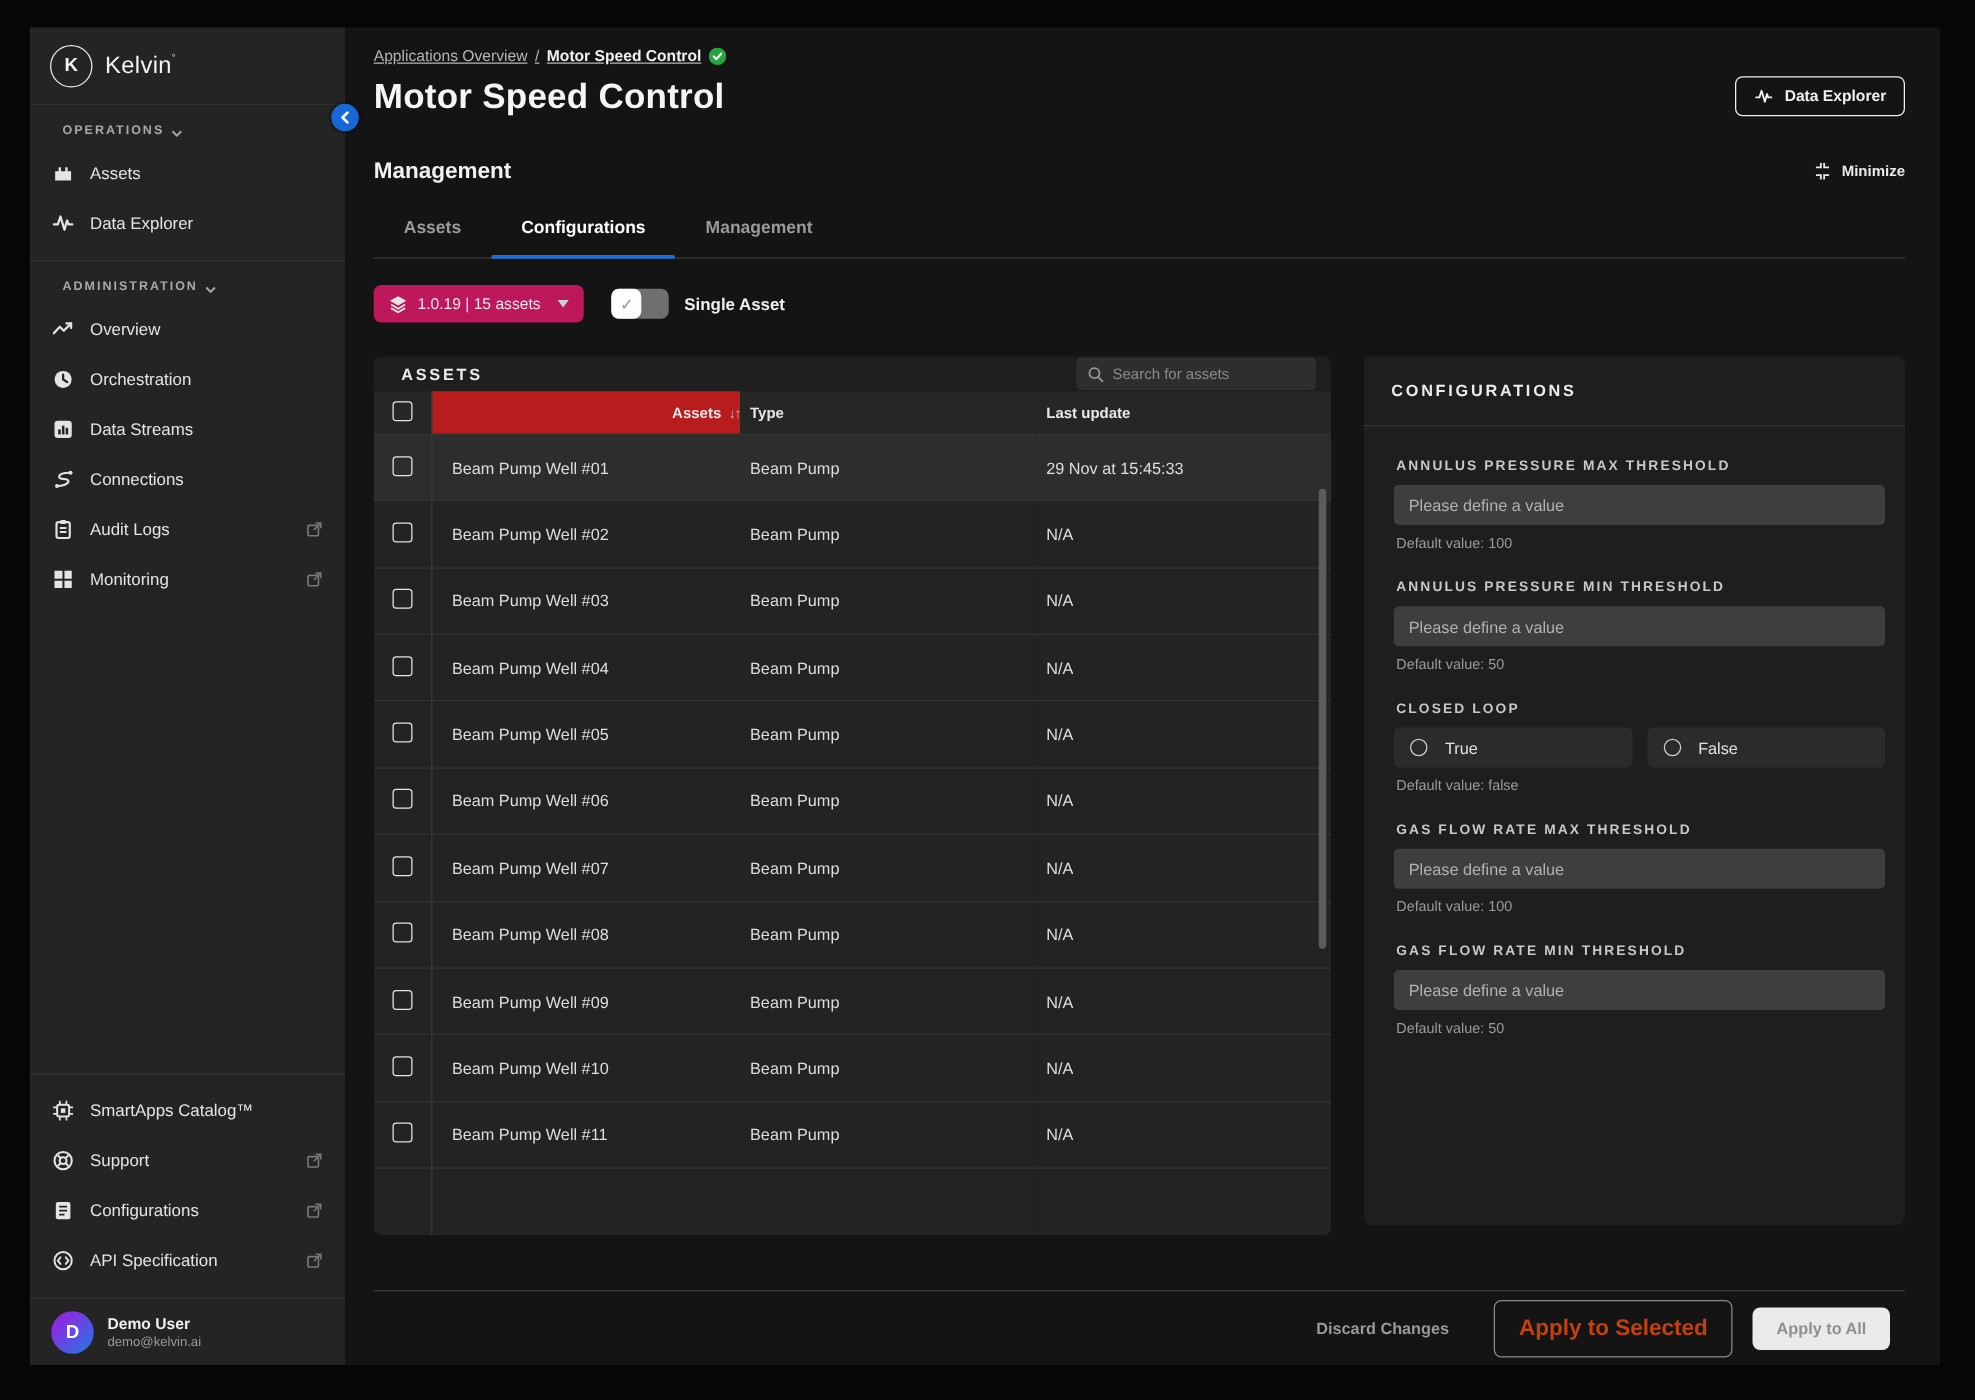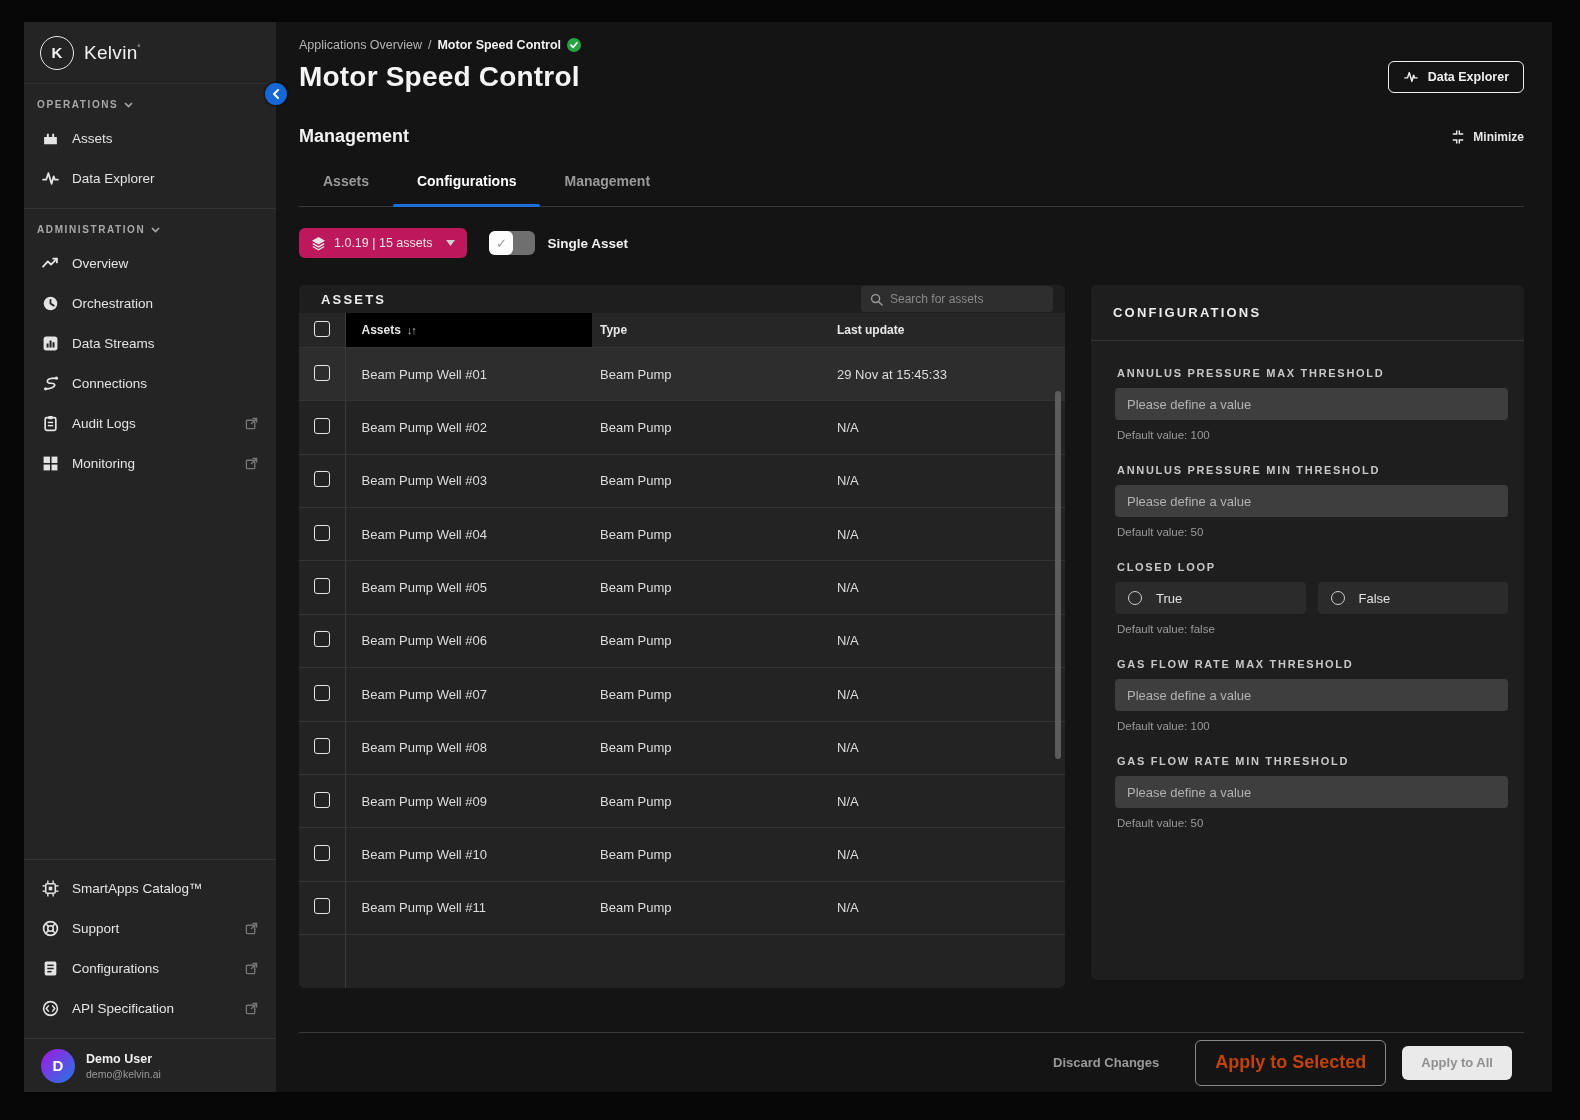--- a/index.html
+++ b/index.html
@@ -8,41 +8,41 @@
   .app { position:absolute; left:24px; top:22px; width:1528px; height:1070px; display:flex; }
 
   
   .sidebar { width:252px; background:#242424; display:flex; flex-direction:column; position:relative; flex-shrink:0; }
   .logo-row { height:62px; display:flex; align-items:center; gap:10px; padding-left:16px; border-bottom:1px solid #2e2e2e; }
   .logo-circle { width:34px; height:34px; border:1.6px solid #e9e9e9; border-radius:50%;
                  display:flex; align-items:center; justify-content:center; color:#f2f2f2;
                  font-size:15px; font-weight:bold; letter-spacing:0; }
   .brand-name { color:#f2f2f2; font-size:19px; font-weight:400; letter-spacing:.3px; }
   .brand-name sup { font-size:9px; color:#cfcfcf; }
-  .side-section-header { display:flex; align-items:center; gap:6px; padding:0 0 0 13px; margin-top:15px; margin-bottom:8px;
+  .side-section-header { display:flex; align-items:flex-end; gap:6px; padding:0 0 0 26px; margin-top:15px; margin-bottom:8px;
                          color:#a9a9a9; font-size:10px; font-weight:bold; letter-spacing:1.6px; }
   .side-item { height:40px; display:flex; align-items:center; gap:13px; margin:0 8px; padding:0 10px; border-radius:4px;
                color:#e4e4e4; font-size:13.5px; cursor:pointer; }
   .side-item.active { background:#3c3c3c; font-weight:bold; }
   .side-item .icn { width:17px; height:17px; display:flex; align-items:center; justify-content:center; flex-shrink:0; }
   .side-item .ext { margin-left:auto; opacity:.55; }
   .side-divider { border-top:1px solid #343434; margin:10px 0 0 0; }
   .side-spacer { flex:1; }
   .user-row { height:54px; border-top:1px solid #343434; display:flex; align-items:center; gap:11px; padding-left:17px; }
   .avatar { width:34px; height:34px; border-radius:50%; background:linear-gradient(135deg,#8a2be2 20%,#2f6fe4 90%);
             display:flex; align-items:center; justify-content:center; color:#fff; font-size:15px; font-weight:bold; }
   .user-name { color:#f0f0f0; font-size:12.5px; font-weight:bold; }
   .user-email { color:#9a9a9a; font-size:10.5px; margin-top:2px; }
   .collapse-btn { position:absolute; left:241px; top:61px; width:22px; height:22px; border-radius:50%;
                   background:#1668d6; display:flex; align-items:center; justify-content:center; z-index:5; cursor:pointer;
                   box-shadow:0 0 0 2px rgba(0,0,0,.25); }
 
   
   .main { flex:1; background:#141414; display:flex; flex-direction:column; position:relative; padding:0 28px 0 23px; }
-  .breadcrumb { margin-top:16px; display:flex; align-items:center; gap:6px; font-size:12.5px; color:#b5b5b5; }
+  .breadcrumb { margin-top:16px; display:flex; align-items:center; gap:6px; font-size:12.5px; color:#b5b5b5;text-decoration:underline; }
   .breadcrumb .crumb-current { color:#f2f2f2; font-weight:bold; }
   .title-row { margin-top:9px; display:flex; align-items:center; justify-content:space-between; }
   .page-title { color:#f5f5f5; font-size:28px; font-weight:bold; letter-spacing:.2px; }
   .btn-data-explorer { display:flex; align-items:center; gap:9px; border:1px solid #f0f0f0; border-radius:6px;
                        height:32px; padding:0 14px; color:#f0f0f0; font-size:12.5px; font-weight:bold;
                        background:transparent; cursor:pointer; }
   .mgmt-row { margin-top:33px; display:flex; align-items:center; justify-content:space-between; }
   .section-title { color:#f2f2f2; font-size:18px; font-weight:bold; }
   .minimize { display:flex; align-items:center; gap:8px; color:#e8e8e8; font-size:12px; font-weight:bold; cursor:pointer; }
   .tabs { margin-top:26px; display:flex; border-bottom:1px solid #3a3a3a; }
@@ -67,21 +67,21 @@
   .panel-title { color:#ececec; font-size:13px; font-weight:bold; letter-spacing:2.2px; }
   .search-box { width:192px; height:26px; background:#2e2e2e; border-radius:4px; display:flex; align-items:center;
                 gap:7px; padding:0 9px; margin-right:4px; }
   .search-box input { background:transparent; border:none; outline:none; color:#cfcfcf; font-size:12px; width:150px;
                       font-family:"Liberation Sans", sans-serif; }
   .search-box input::placeholder { color:#8a8a8a; }
 
   table.assets { border-collapse:collapse; width:100%; table-layout:fixed; }
   .col-check { width:46px; } .col-name { width:247px; } .col-type { width:237px; }
   thead td { background:#262626; height:34px; color:#e8e8e8; font-size:12px; font-weight:bold; }
-  thead td.name-col { background:#000000; }
+  thead td.name-col { background:#b91c1c;text-align:right; }
   tbody td { height:53.4px; color:#dedede; font-size:13px; border-top:1px solid #343434; background:#232323; }
   tbody tr.hl td { background:#2d2d2d; }
   td.cell-check { text-align:center; border-right:1px solid #3a3a3a; }
   td.pad { padding-left:16px; } td.pad-s { padding-left:8px; }
   .checkbox { width:16px; height:16px; border:1.6px solid #e6e6e6; border-radius:3px; display:inline-block; cursor:pointer; }
   .sort-glyphs { color:#bdbdbd; font-size:11px; margin-left:6px; letter-spacing:-1px; }
   .scroll-thumb { position:absolute; right:4px; top:106px; width:6px; height:368px; background:#5c5c5c; border-radius:3px; }
 
   .config-panel { flex:1; height:695px; display:flex; flex-direction:column; }
   .config-header { height:56px; display:flex; align-items:center; padding-left:22px; border-bottom:1px solid #353535; }

